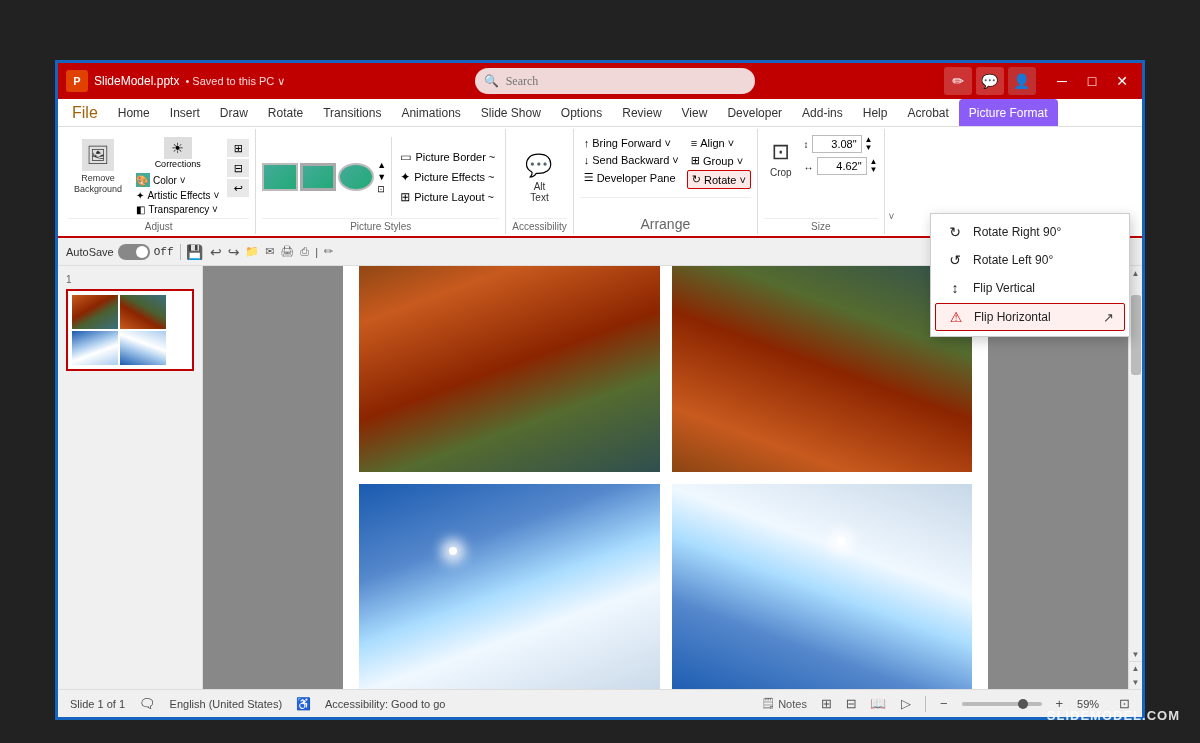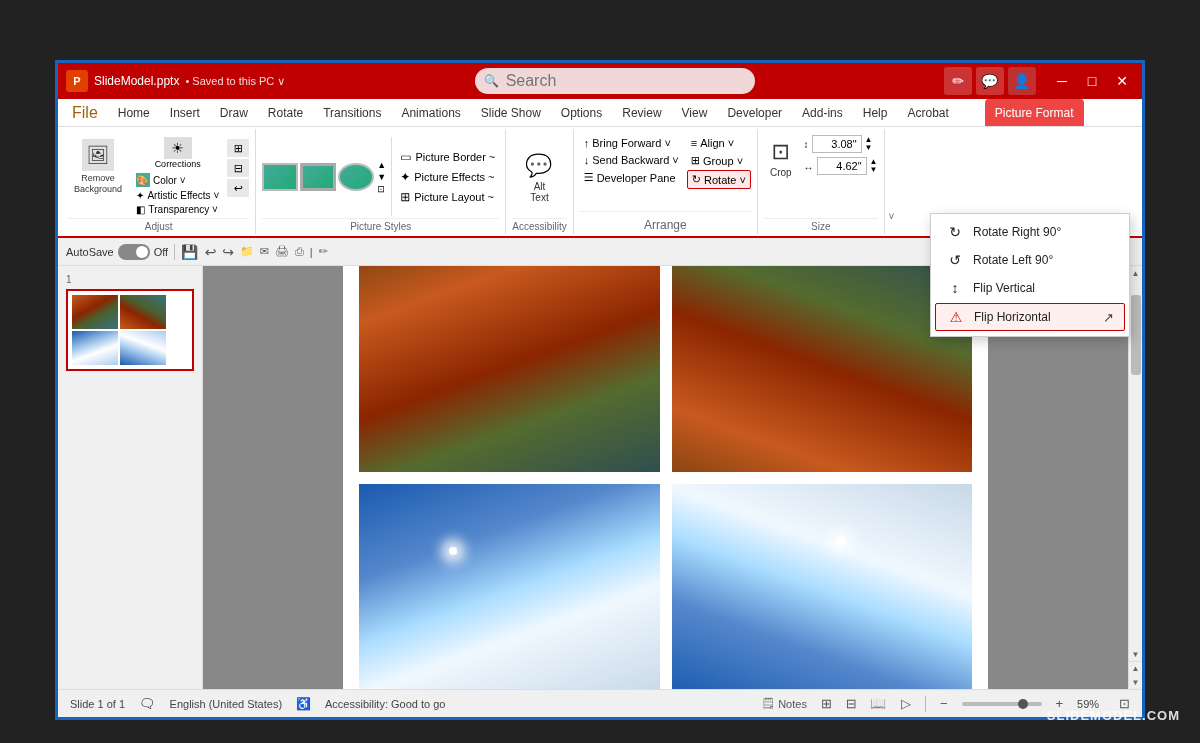--- a/index.html
+++ b/index.html
@@ -13,21 +13,21 @@
   <div style="position:absolute; left:55px; top:60px; width:1090px; height:660px; border:3px solid #1565c0; background:#fff; display:flex; flex-direction:column;">
 
     <div style="background:#c00000; height:36px; display:flex; align-items:center; padding:0 8px; gap:6px; flex-shrink:0;">
       <div style="width:22px; height:22px; background:#e04000; border-radius:3px; display:flex; align-items:center; justify-content:center; color:white; font-weight:bold; font-size:11px; flex-shrink:0;">P</div>
       <span style="color:white; font-size:12px;">SlideModel.pptx</span>
       <span style="color:rgba(255,255,255,0.85); font-size:11px;">• <span>Saved to this PC ∨</span></span>
       <div style="flex:1;"></div>
 
       <div style="background:#f0d8d8; border-radius:20px; height:26px; width:280px; display:flex; align-items:center; padding:0 10px; gap:6px;">
         <span style="color:#888; font-size:12px;">🔍</span>
-        <input type="text" placeholder="Search" style="background: transparent; border: none; outline: none; font-size: 16px; color: rgb(85, 85, 85); width: 100%;">
+        <input type="text" placeholder="Search" style="background: transparent; border: none; outline: none; font-size: 12px; color: rgb(85, 85, 85); width: 100%; font-family: Liberation Serif, serif;">
       </div>
       <div style="flex:1;"></div>
 
       <div style="display:flex; gap:4px; margin-right:8px;">
         <div style="width:28px; height:28px; background:rgba(255,255,255,0.2); border-radius:3px; display:flex; align-items:center; justify-content:center; color:white; font-size:14px; cursor:pointer;">✏</div>
         <div style="width:28px; height:28px; background:rgba(255,255,255,0.2); border-radius:3px; display:flex; align-items:center; justify-content:center; color:white; font-size:14px; cursor:pointer;">💬</div>
         <div style="width:28px; height:28px; background:#c03030; border-radius:3px; display:flex; align-items:center; justify-content:center; color:white; font-size:14px; cursor:pointer;">👤</div>
       </div>
 
       <div style="width:24px; height:24px; display:flex; align-items:center; justify-content:center; color:white; cursor:pointer; border-radius:2px; font-size:14px;">─</div>
@@ -44,21 +44,21 @@
       <div style="padding:0 10px; display:flex; align-items:center; font-size:12px; color:#333; cursor:pointer;">Transitions</div>
       <div style="padding:0 10px; display:flex; align-items:center; font-size:12px; color:#333; cursor:pointer;">Animations</div>
       <div style="padding:0 10px; display:flex; align-items:center; font-size:12px; color:#333; cursor:pointer;">Slide Show</div>
       <div style="padding:0 10px; display:flex; align-items:center; font-size:12px; color:#333; cursor:pointer;">Options</div>
       <div style="padding:0 10px; display:flex; align-items:center; font-size:12px; color:#333; cursor:pointer;">Review</div>
       <div style="padding:0 10px; display:flex; align-items:center; font-size:12px; color:#333; cursor:pointer;">View</div>
       <div style="padding:0 10px; display:flex; align-items:center; font-size:12px; color:#333; cursor:pointer;">Developer</div>
       <div style="padding:0 10px; display:flex; align-items:center; font-size:12px; color:#333; cursor:pointer;">Add-ins</div>
       <div style="padding:0 10px; display:flex; align-items:center; font-size:12px; color:#333; cursor:pointer;">Help</div>
       <div style="padding:0 10px; display:flex; align-items:center; font-size:12px; color:#333; cursor:pointer;">Acrobat</div>
-      <div style="padding:0 10px; display:flex; align-items:center; font-size:12px; color:white; cursor:pointer; background:#ef4444; border-radius:4px 4px 0 0;margin-left:26px;">Picture Format</div>
+      <div style="padding:0 10px; display:flex; align-items:center; font-size:12px; color:white; cursor:pointer; background:#8b5cf6; border-radius:4px 4px 0 0;">Picture Format</div>
     </div>
 
     <div style="background:#fff; border-bottom:2px solid #c00000; display:flex; padding:2px 4px; min-height:88px; flex-shrink:0; overflow:hidden;">
 
       <div style="display:flex; gap:2px; padding:2px 6px; border-right:1px solid #ddd; flex-direction:column;">
         <div style="display:flex; gap:4px; flex:1; align-items:flex-start; padding-top:4px;">
           <div style="display:flex; flex-direction:column; align-items:center; padding:4px 6px; cursor:pointer; border-radius:3px; min-width:50px; font-size:10px; color:#333; text-align:center;">
             <div style="width:32px; height:32px; background:#e0e0e0; display:flex; align-items:center; justify-content:center; font-size:18px; margin-bottom:2px;">🖼</div>
             <span style="font-size:9px; line-height:1.2;">Remove<br>Background</span>
           </div>
@@ -155,21 +155,21 @@
             <div style="display:flex; align-items:center; gap:3px; padding:2px 4px; cursor:pointer; border-radius:2px; font-size:11px; white-space:nowrap;">
               <span>⊞</span>
               <span>Group ˅</span>
             </div>
             <div style="display:flex; align-items:center; gap:3px; padding:2px 4px; cursor:pointer; border-radius:2px; font-size:11px; white-space:nowrap; border:1px solid #c00; background:#ffe8e8;">
               <span>↻</span>
               <span>Rotate ˅</span>
             </div>
           </div>
         </div>
-        <div style="font-size:12px; color:#666; text-align:center; border-top:1px solid #eee; padding-top:6px;">Arrange</div>
+        <div style="font-size:14px; color:#666; text-align:center; border-top:1px solid #eee; padding-top:18px;">Arrange</div>
       </div>
 
       <div style="display:flex; flex-direction:column; padding:2px 6px; border-right:1px solid #ddd;">
         <div style="flex:1; display:flex; gap:6px; padding-top:4px; align-items:flex-start;">
           <div style="display:flex; flex-direction:column; align-items:center; padding:4px 6px; cursor:pointer; border-radius:3px; font-size:10px; color:#333; text-align:center;">
             <div style="font-size:22px; margin-bottom:2px;">⊡</div>
             <span>Crop</span>
           </div>
           <div style="display:flex; flex-direction:column; gap:4px;">
             <div style="display:flex; align-items:center; gap:3px;">
@@ -198,21 +198,21 @@
       </div>
     </div>
 
     <div style="background:#f0f0f0; height:28px; display:flex; align-items:center; padding:0 8px; gap:6px; border-bottom:1px solid #ddd; flex-shrink:0;">
 
       <div style="display:flex; align-items:center; gap:4px;">
         <span style="font-size:11px; color:#333;">AutoSave</span>
         <div style="width:32px; height:16px; background:#888; border-radius:8px; position:relative; cursor:pointer; display:flex; align-items:center;">
           <div style="position:absolute; right:2px; top:2px; width:12px; height:12px; background:white; border-radius:50%;"></div>
         </div>
-        <span style="font-size:11px; color:#333;">Off</span>
+        <span style="font-size:11px; color:#333;font-family:Liberation Mono, monospace;">Off</span>
       </div>
       <div style="width:1px; height:16px; background:#bbb;"></div>
 
       <div style="font-size:14px; cursor:pointer; color:#555;">💾</div>
       <div style="font-size:14px; cursor:pointer; color:#555;">↩</div>
       <div style="font-size:14px; cursor:pointer; color:#555;">↪</div>
       <div style="font-size:11px; cursor:pointer; color:#555;">📁</div>
       <div style="font-size:11px; cursor:pointer; color:#555;">✉</div>
       <div style="font-size:11px; cursor:pointer; color:#555;">🖨</div>
       <div style="font-size:11px; cursor:pointer; color:#555;">⎙</div>

